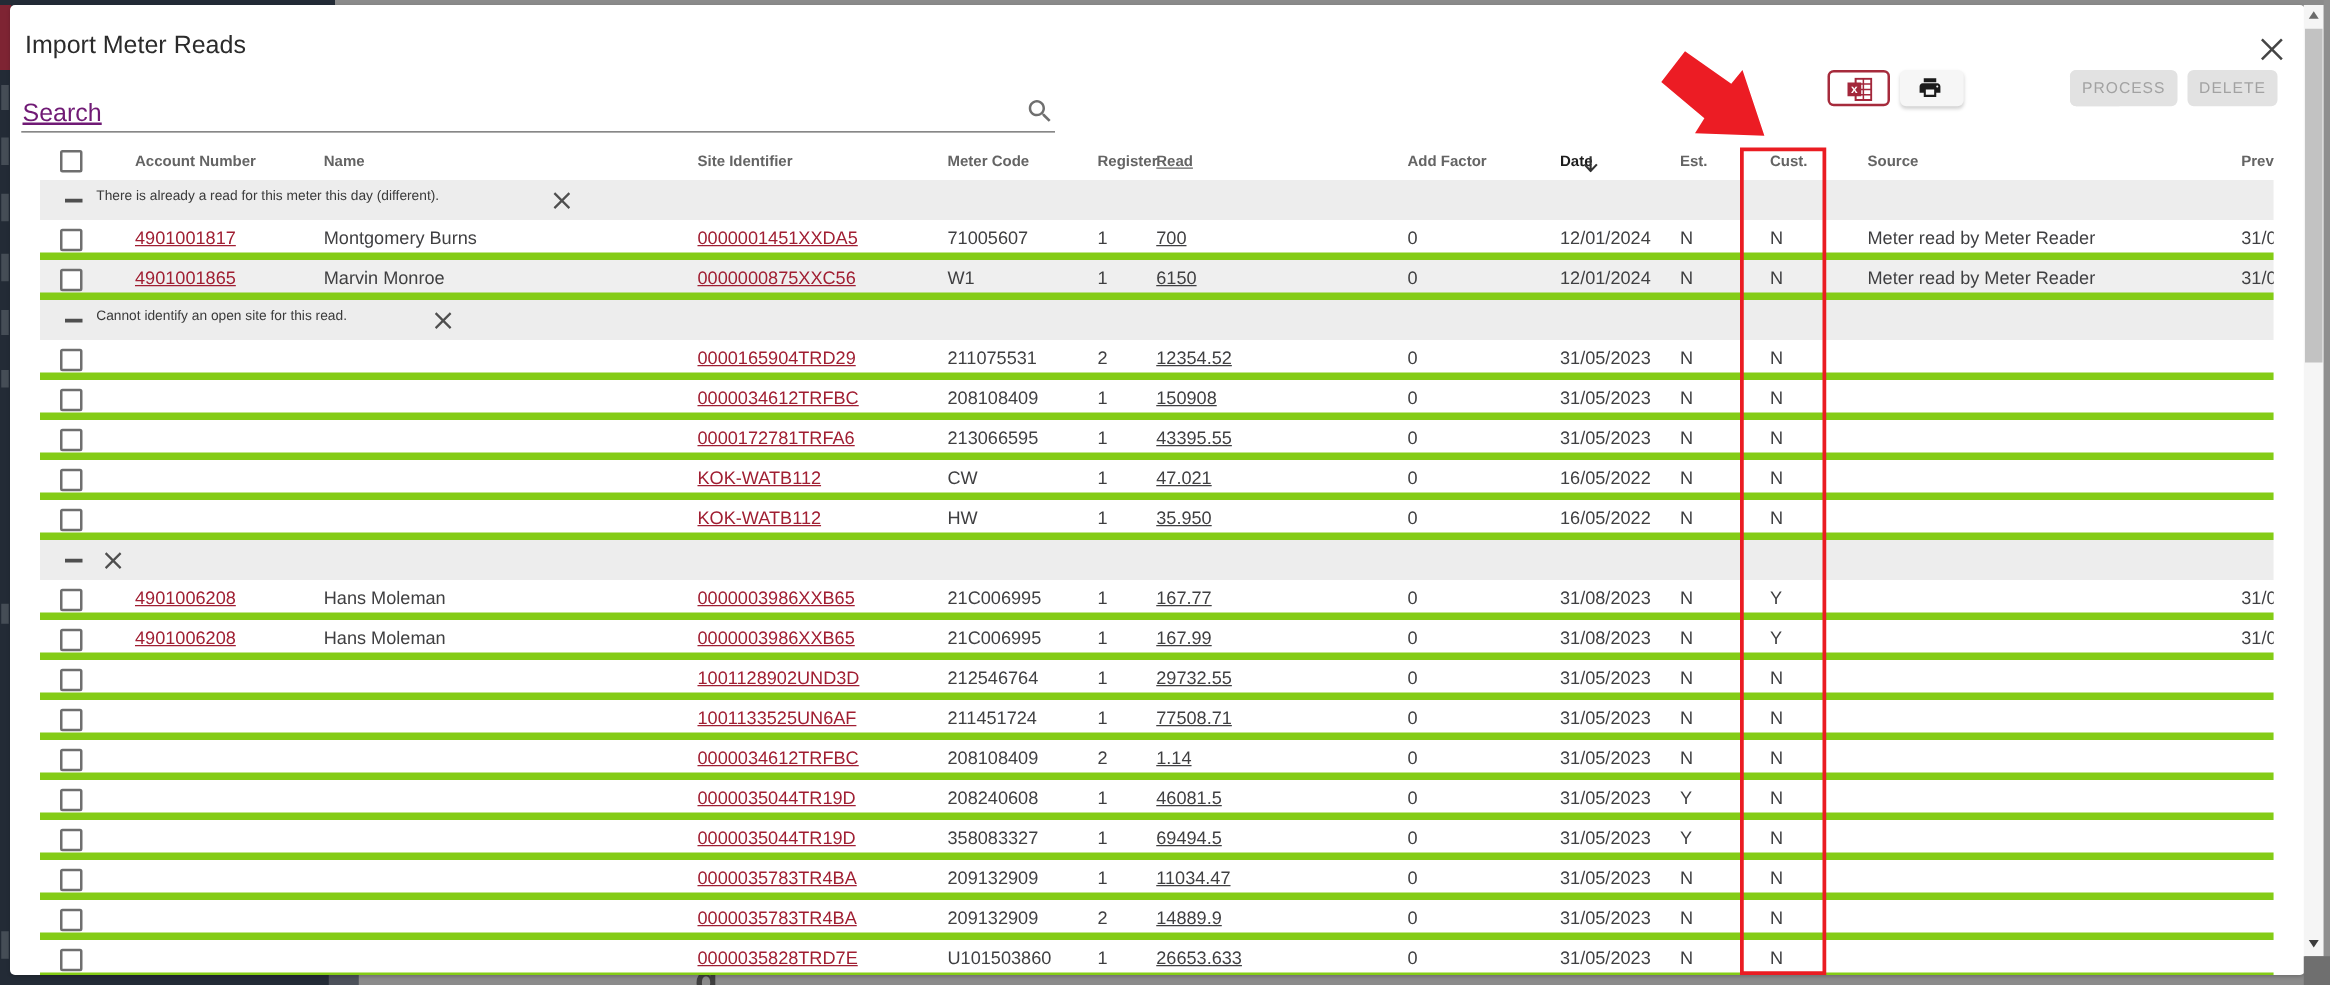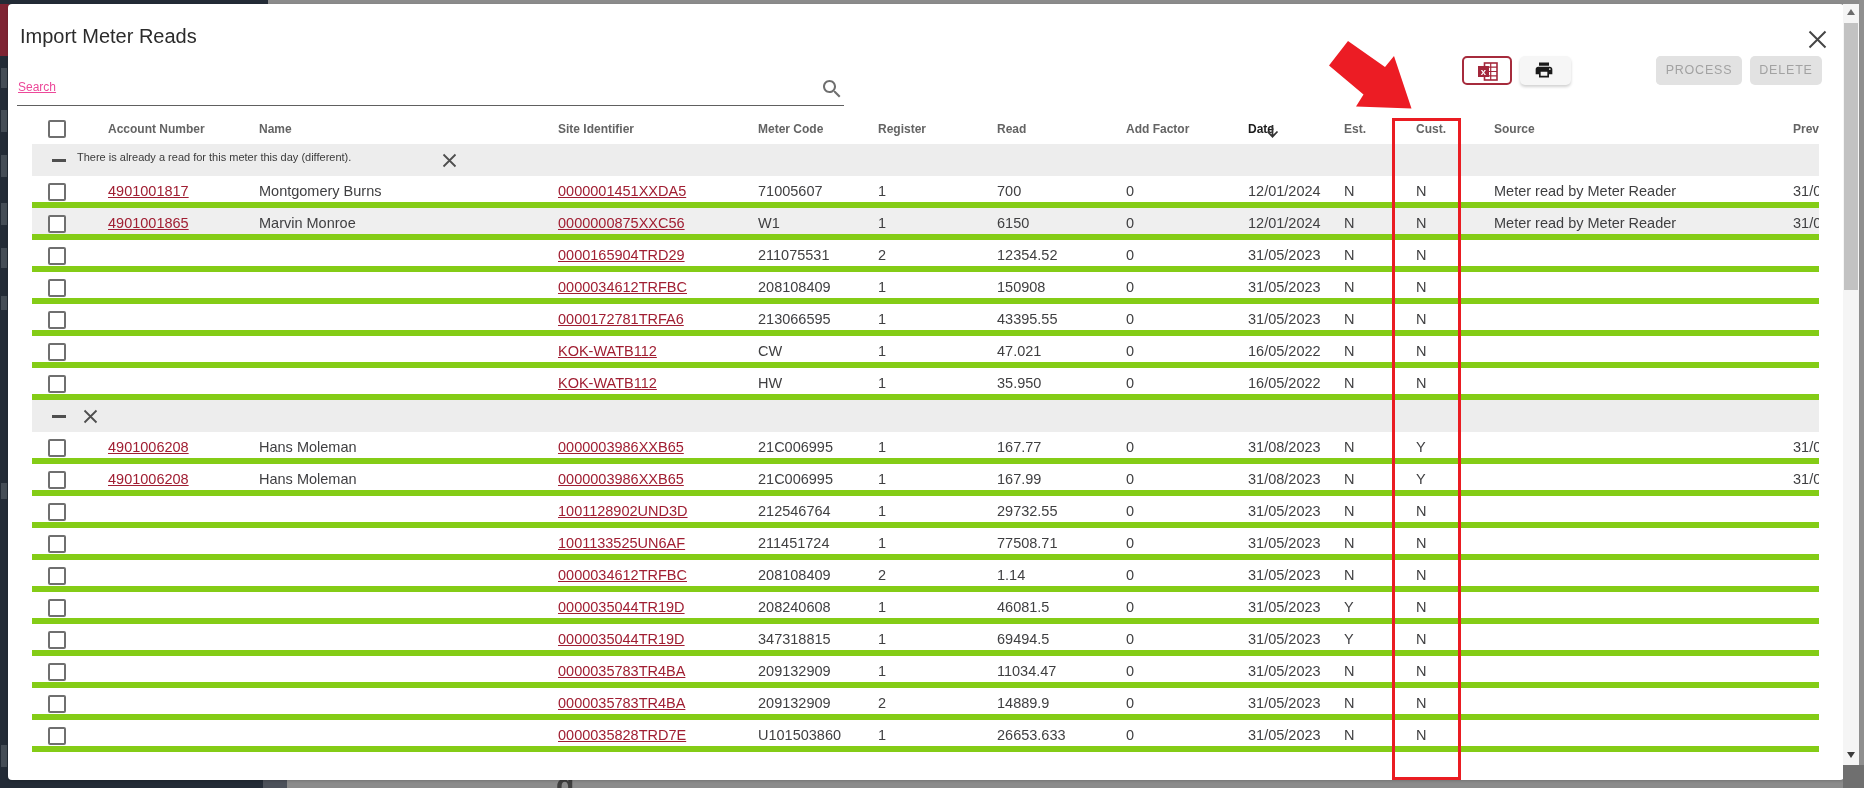--- a/index.html
+++ b/index.html
@@ -7,42 +7,42 @@
   body { font-family:"Liberation Sans", sans-serif; background:#8b8b8b; position:relative; }
   .navy { position:absolute; left:0; top:0; width:268px; height:788px; background:#232b36; }
   .maroon { position:absolute; left:0; top:4px; width:9px; height:52px; background:#7e2433; }
   .sideicon { position:absolute; left:1px; width:6px; background:#8f949b; opacity:.32; }
   .botdark { position:absolute; left:263px; top:780px; width:24px; height:8px; background:#4c515a; }
   .botg { position:absolute; left:556px; top:780px; width:34px; height:8px; overflow:hidden; color:#3f3f3f; font-size:30px; font-weight:700; }
   
   .modal { position:absolute; left:8px; top:4px; width:1836px; height:776px; background:#fff; border-radius:4px; box-shadow:0 1px 3px rgba(0,0,0,.18); overflow:hidden; }
   .title { position:absolute; left:12px; top:21px; font-size:20px; color:#2b2b2b; }
   .closex { position:absolute; left:1800px; top:26px; width:19px; height:19px; }
-  .search-ph { position:absolute; left:10px; top:76px; font-size:12px; color:#ec4899;text-decoration:underline; }
+  .search-ph { position:absolute; left:10px; top:76px; font-size:20px; color:#701a75;text-decoration:underline; }
   .search-line { position:absolute; left:9px; top:101px; width:827px; height:1px; background:#606060; }
   .mag { position:absolute; left:812px; top:73px; }
   
   .btn { position:absolute; top:52px; height:29px; border-radius:5px; }
   .btn-excel { left:1454px; width:50px; background:#fff; border:2px solid #a62b3c; }
   .btn-print { left:1512px; width:51px; background:#f6f6f6; box-shadow:0 2px 3px rgba(0,0,0,.18); }
   .btn-grey { background:#e2e2e2; color:#a2a2a2; font-size:12.5px; letter-spacing:0.8px; text-align:center; line-height:29px; }
   .b-force { left:1648px; width:44px; }
   .b-process { left:1648px; width:86px; }
   .b-delete { left:1742px; width:72px; }
   
   .thead { position:absolute; left:24px; top:101px; width:1787px; height:39px; font-size:12px; font-weight:700; color:#646464; }
   .thead span { position:absolute; top:17px; }
   .tbody { position:absolute; left:24px; top:140px; width:1787px; height:636px; overflow:hidden; font-size:14.5px; color:#3f3f41; }
   .row { position:relative; height:32px; border-bottom:6px solid #84cc16; background:#fff; }
   .row.grey { background:#efefef; }
   .grp { position:relative; height:32px; background:#ededed; font-size:11px; color:#3a3a3a; }
   .row span, .grp span { position:absolute; top:7px; }
   .cb { position:absolute; left:16px; top:7px; width:18px; height:18px; border:2px solid #6f6f6f; border-radius:2px; background:#fff; }
   .c-acct { left:76px; } .c-name { left:227px; } .c-site { left:526px; }
-  .c-met { left:726px; } .c-reg { left:846px; } .c-read { left:965px; }
+  .c-met { left:726px; } .c-reg { left:846px; } .c-read { left:893px;text-decoration:underline; }
   .c-add { left:1094px; } .c-date { left:1204px;padding-left:12px; } .c-est { left:1312px; }
   .c-cust { left:1384px; } .c-src { left:1462px; } .c-prev { left:1761px; }
   a.lnk { color:#a01e32; text-decoration:underline; }
   .minus { position:absolute; left:20px; top:15px; width:14px; height:2.5px; background:#4f4f4f; }
   .gx { position:absolute; top:9px; }
   
   .redrect { position:absolute; left:1392px; top:118px; width:68.5px; height:661.5px; border:3px solid #ea1c22; }
   .arrow { position:absolute; left:1317px; top:32px; }
   
   .sb-track { position:absolute; left:1843px; top:4px; width:16px; height:761px; background:#f5f5f5; }
@@ -148,20 +148,27 @@
         <span class="c-met">W1</span>
         <span class="c-reg">1</span>
         <span class="c-read">6150</span>
         <span class="c-add">0</span>
         <span class="c-date">12/01/2024</span>
         <span class="c-est">N</span>
         <span class="c-cust">N</span>
         <span class="c-src">Meter read by Meter Reader</span>
         <span class="c-prev">31/05/2023</span>
       </div>
+      <div class="grp">
+        <div class="minus"></div>
+        <span style="left:45px;">Cannot identify an open site for this read.</span>
+        <svg class="gx" style="left:315px;" width="15" height="15" viewBox="0 0 15 15">
+          <path d="M1.5 1.5 L13.5 13.5 M13.5 1.5 L1.5 13.5" stroke="#4f4f4f" stroke-width="1.8" fill="none"></path>
+        </svg>
+      </div>
       <div class="row">
         <div class="cb"></div>
         <span class="c-site"><a class="lnk">0000165904TRD29</a></span>
         <span class="c-met">211075531</span>
         <span class="c-reg">2</span>
         <span class="c-read">12354.52</span>
         <span class="c-add">0</span>
         <span class="c-date">31/05/2023</span>
         <span class="c-est">N</span>
         <span class="c-cust">N</span>
@@ -284,21 +291,21 @@
         <span class="c-reg">1</span>
         <span class="c-read">46081.5</span>
         <span class="c-add">0</span>
         <span class="c-date">31/05/2023</span>
         <span class="c-est">Y</span>
         <span class="c-cust">N</span>
       </div>
       <div class="row">
         <div class="cb"></div>
         <span class="c-site"><a class="lnk">0000035044TR19D</a></span>
-        <span class="c-met">347318815</span>
+        <span class="c-met">358083327</span>
         <span class="c-reg">1</span>
         <span class="c-read">69494.5</span>
         <span class="c-add">0</span>
         <span class="c-date">31/05/2023</span>
         <span class="c-est">Y</span>
         <span class="c-cust">N</span>
       </div>
       <div class="row">
         <div class="cb"></div>
         <span class="c-site"><a class="lnk">0000035783TR4BA</a></span>

